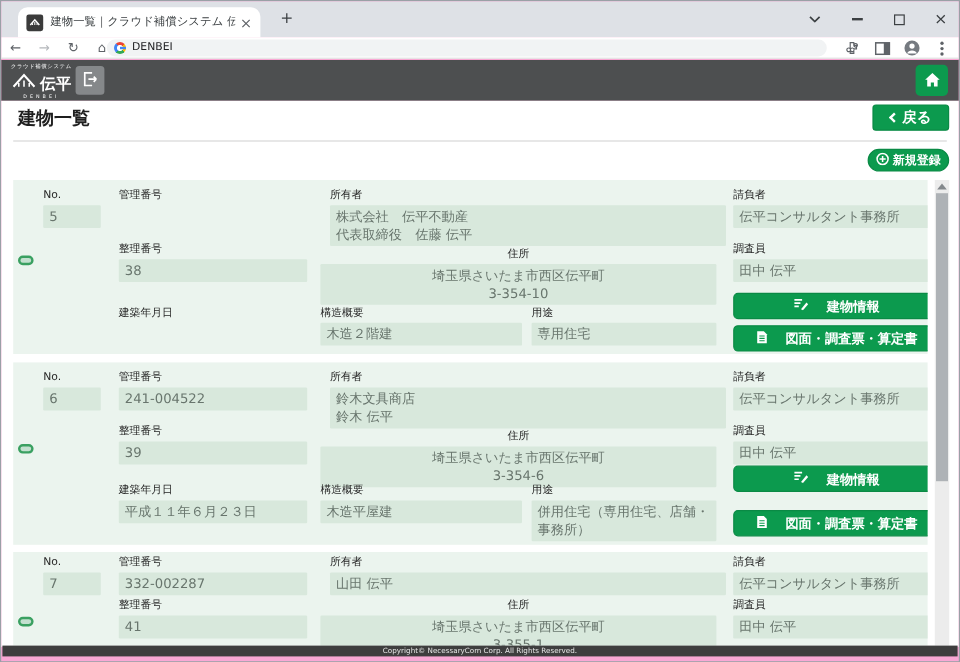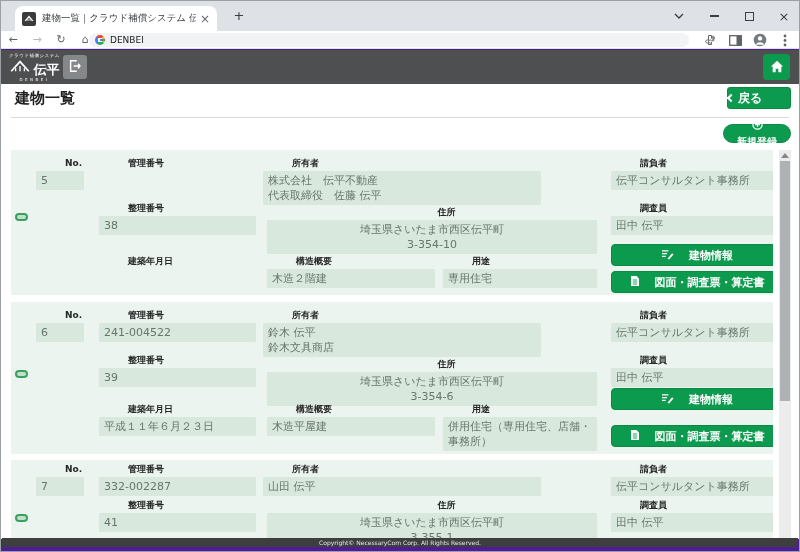--- a/index.html
+++ b/index.html
@@ -3,21 +3,21 @@
 <meta charset="utf-8">
 <style>
   * { box-sizing: border-box; margin: 0; padding: 0; }
   body {
     width: 800px; height: 552px;
     font-family: "DejaVu Sans", "Liberation Sans", sans-serif;
     background: #fff;
   }
   .window {
     position: relative; width: 800px; height: 552px;
-    border: 1px solid #9aa0a6; background: #4c1d95; overflow: hidden;
+    border: 1px solid #9aa0a6; background: #f9a8d4; overflow: hidden;
   }
 
   
   .tabstrip { position: absolute; top: 0; left: 0; right: 0; height: 30px; background: #dee1e6; }
   .tab {
     position: absolute; left: 14px; top: 5px; width: 202px; height: 25px;
     background: #fff; border-radius: 8px 8px 0 0;
     display: flex; align-items: center; padding: 0 7px;
   }
   .favicon {
@@ -78,53 +78,53 @@
     display: flex; align-items: center; justify-content: center; cursor: pointer;
   }
 
   
   .content { position: absolute; top: 83px; left: 0; right: 0; height: 455px; background: #fff; }
   .page-title { position: absolute; left: 14px; top: 5px; font-size: 15px; font-weight: bold; color: #1f1f1f; }
   .btn-back {
     position: absolute; right: 8px; top: 3px; width: 64px; height: 22px;
     background: #0c9a4e; border: 1px solid #0a8a45; border-radius: 3px;
     color: #fff; font-size: 12px; font-weight: bold;
-    display: flex; align-items: center; gap: 4px; cursor: pointer;
+    display: flex; align-items: center; justify-content: center; gap: 4px; cursor: pointer;
   }
   .chev-left { display: inline-block; width: 6px; height: 6px; border-left: 2px solid #fff; border-bottom: 2px solid #fff; transform: rotate(45deg); }
   .divider { position: absolute; left: 10px; right: 10px; top: 33px; border-top: 1px solid #d8d8d8; }
   .btn-new {
     position: absolute; right: 8px; top: 40px; width: 68px; height: 19px;
     background: #0c9a4e; border: 1px solid #0a8a45; border-radius: 10px;
     color: #fff; font-size: 10px; font-weight: bold;
-    display: flex; align-items: center; justify-content: center; gap: 3px; cursor: pointer; flex-direction: column;
+    display: flex; align-items: center; justify-content: center; gap: 3px; cursor: pointer;
   }
 
   
   .row { position: absolute; left: 10px; width: 762px; background: #ebf4ee; overflow: hidden; }
   .row.r1 { top: 66px; height: 145px; }
   .row.r2 { top: 218px; height: 152px; }
   .row.r3 { top: 376px; height: 78px; }
   .row-link {
     position: absolute; left: 4px; width: 13px; height: 8px;
     border: 2px solid #3aa061; border-radius: 4px; background: #c3e0cf; cursor: pointer;
   }
   .r1 .row-link { top: 63px; } .r2 .row-link { top: 68px; } .r3 .row-link { top: 54px; }
 
   .fg { position: absolute; }
-  .lbl { font-size: 9px; font-weight: bold; color: #262626; line-height: 11px; margin-bottom: 2px; white-space: nowrap; margin-left: 29px; }
+  .lbl { font-size: 9px; font-weight: normal; color: #262626; line-height: 11px; margin-bottom: 2px; white-space: nowrap; }
   .val {
     background: #d8e8dc; color: #68756d; font-size: 11px;
     line-height: 15px; padding: 2px 5px; min-height: 19px; border-radius: 1px;
   }
   .f-no       { left: 25px;  top: 8px;   width: 48px; }
   .f-kanri    { left: 88px;  top: 8px;   width: 157px; }
   .f-seiri    { left: 88px;  top: 53px;  width: 157px; }
   .f-kenchiku { left: 88px;  top: 106px; width: 157px; }
-  .f-shoyusha { left: 252px; top: 8px;   width: 278px; }
+  .f-shoyusha { left: 264px; top: 8px;   width: 330px; }
   .f-jusho    { left: 256px; top: 57px;  width: 330px; text-align: center; }
   .f-kozo     { left: 256px; top: 106px; width: 168px; }
   .f-yoto     { left: 432px; top: 106px; width: 154px; }
   .f-ukeoi    { left: 600px; top: 8px;   width: 172px; }
   .f-chosain  { left: 600px; top: 53px;  width: 172px; }
   .r2 .f-kenchiku, .r2 .f-kozo, .r2 .f-yoto { top: 102px; }
   .r3 .f-no, .r3 .f-kanri, .r3 .f-shoyusha, .r3 .f-ukeoi { top: 4px; }
   .r3 .f-seiri, .r3 .f-jusho, .r3 .f-chosain { top: 40px; }
 
   .rowbtn {
@@ -346,22 +346,22 @@
         <div class="lbl">整理番号</div>
         <div class="val">39</div>
       </div>
       <div class="fg f-kenchiku">
         <div class="lbl">建築年月日</div>
         <div class="val">平成１１年６月２３日</div>
       </div>
       <div class="fg f-shoyusha">
         <div class="lbl">所有者</div>
         <div class="val">
+            <div>鈴木文具商店</div>
             <div>鈴木 伝平</div>
-            <div>鈴木文具商店</div>
           </div>
       </div>
       <div class="fg f-jusho">
         <div class="lbl">住所</div>
         <div class="val">
             <div>埼玉県さいたま市西区伝平町</div>
             <div>3-354-6</div>
           </div>
       </div>
       <div class="fg f-kozo">

